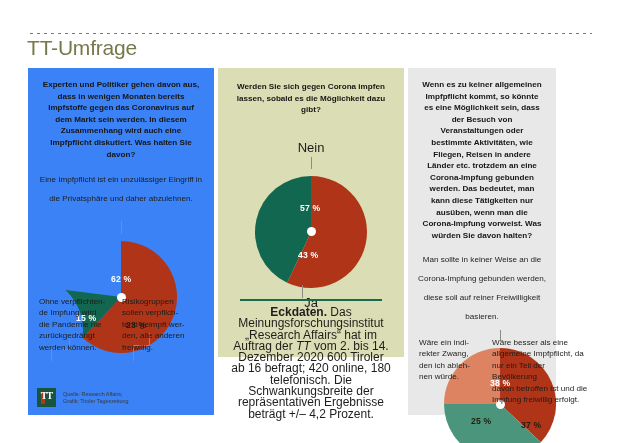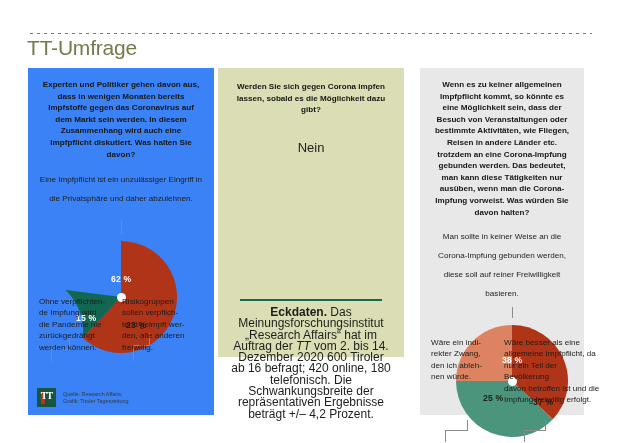--- a/index.html
+++ b/index.html
@@ -44,21 +44,21 @@
     font-family: "Liberation Sans", sans-serif;
   }
   
   .panel {
     position: absolute;
     top: 68px;
     box-sizing: border-box;
   }
   .panel-left   { left: 28px;  width: 186px; height: 347px; background: #3b82f6; }
   .panel-mid    { left: 218px; width: 186px; height: 289px; background: #dbdeb4; }
-  .panel-right  { left: 420px; width: 164px; height: 347px; background: #e8e8e8; }
+  .panel-right  { left: 408px; width: 148px; height: 347px; background: #e8e8e8; }
 
   .question {
     margin: 11px 12px 0 12px;
     font-size: 8.1px;
     line-height: 11.6px;
     font-weight: bold;
     text-align: center;
     color: #161615;
   }
   .panel-mid .question { margin-top: 13px; }
@@ -241,20 +241,38 @@
       <div class="source-text" style="white-space:pre-line;">Quelle: Research Affairs;
 Grafik: Tiroler Tageszeitung</div>
     </div>
   </div>
 
   <div class="panel panel-mid">
     <div class="question" style="margin-left:14px;margin-right:14px;">Werden Sie sich gegen Corona impfen lassen, sobald es die Möglichkeit dazu gibt?</div>
 
     <div class="legend-top" style="margin-top:24px;">Nein</div>
 
+    <div class="pie-wrap" style="height:152px;margin-top:0;">
+      <div class="leader leader-v" style="left:93px;top:2px;height:12px;"></div>
+
+      <svg width="126" height="126" viewBox="-63 -63 126 126" style="position:absolute;left:30px;top:14px;">
+
+        <path d="M 0 0 L 0 -56 A 56 56 0 1 1 -23.84 50.67 Z" fill="#b03418"></path>
+
+        <path d="M 0 0 L -23.84 50.67 A 56 56 0 0 1 0 -56 Z" fill="#11674f"></path>
+      </svg>
+
+      <div class="pie-hub" style="left:88.5px;top:72.5px;"></div>
+
+      <div class="slice-label lbl-white" style="left:82px;top:48px;">57 %</div>
+      <div class="slice-label lbl-white" style="left:80px;top:95px;">43 %</div>
+
+      <div class="leader leader-v" style="left:84px;top:130px;height:13px;"></div>
+      <div class="legend-top" style="position:absolute;left:0;top:140px;width:186px;margin:0;padding-right:20px;">Ja</div>
+    </div>
 
     <div class="eckdaten-rule"></div>
     <div class="eckdaten">
       <b>Eckdaten.</b><span> Das Meinungsforschungsinstitut „Research Affairs“ hat im Auftrag der </span><i>TT</i><span> vom 2. bis 14. Dezember 2020 600 Tiroler ab 16 befragt; 420 online, 180 telefonisch. Die Schwankungsbreite der repräsentativen Ergebnisse beträgt +/– 4,2 Prozent.</span>
     </div>
   </div>
 
   <div class="panel panel-right">
     <div class="question">Wenn es zu keiner allgemeinen Impfpflicht kommt, so könnte es eine Möglichkeit sein, dass der Besuch von Veranstaltungen oder bestimmte Aktivitäten, wie Fliegen, Reisen in andere Länder etc. trotzdem an eine Corona-Impfung gebunden werden. Das bedeutet, man kann diese Tätigkeiten nur ausüben, wenn man die Corona-Impfung vorweist. Was würden Sie davon halten?</div>
     <div class="subhead" style="margin-top:9px;">Man sollte in keiner Weise an die Corona-Impfung gebunden werden, diese soll auf reiner Freiwilligkeit basieren.</div>

